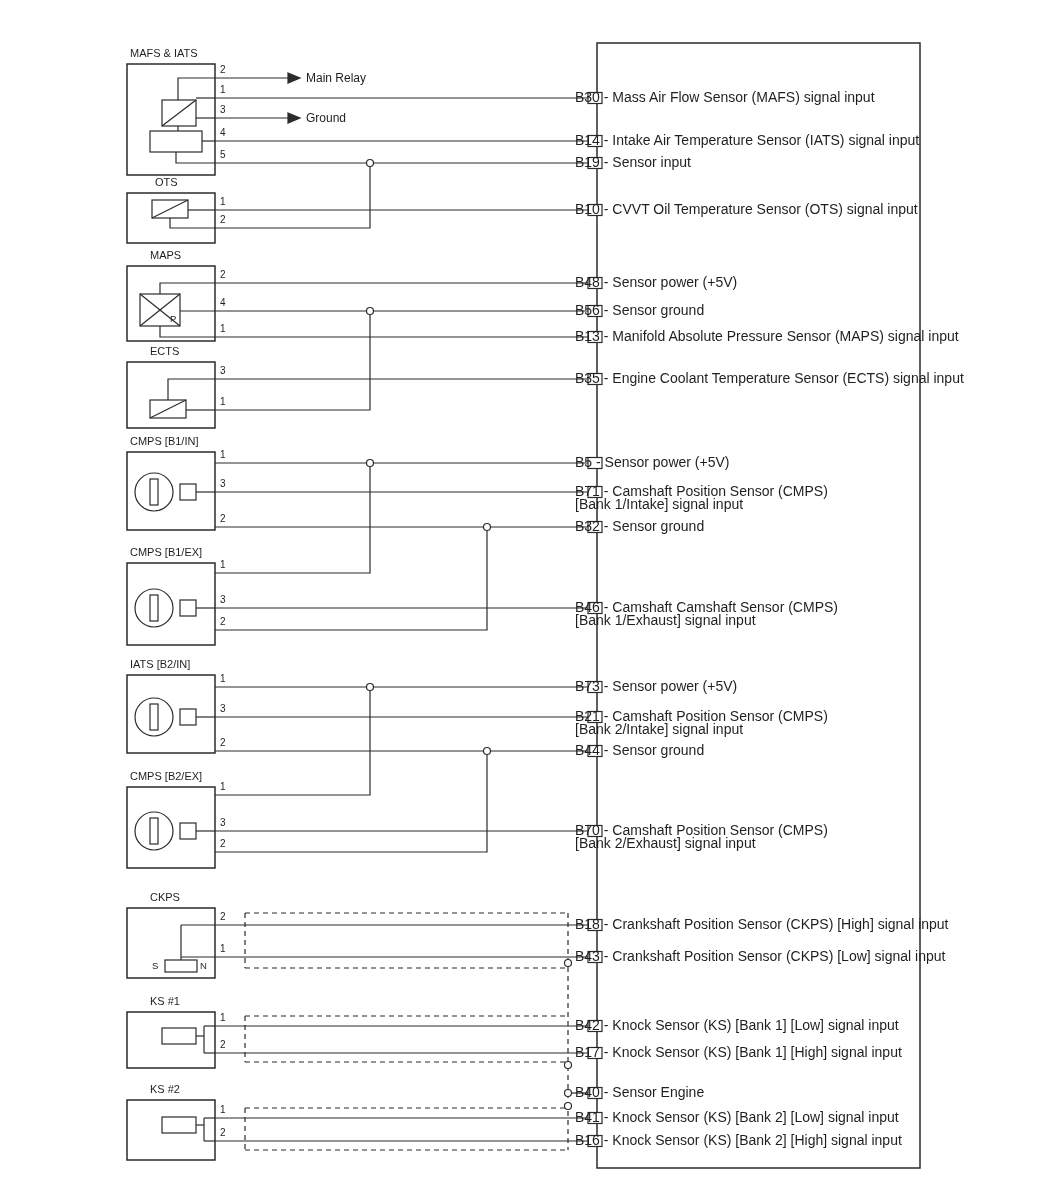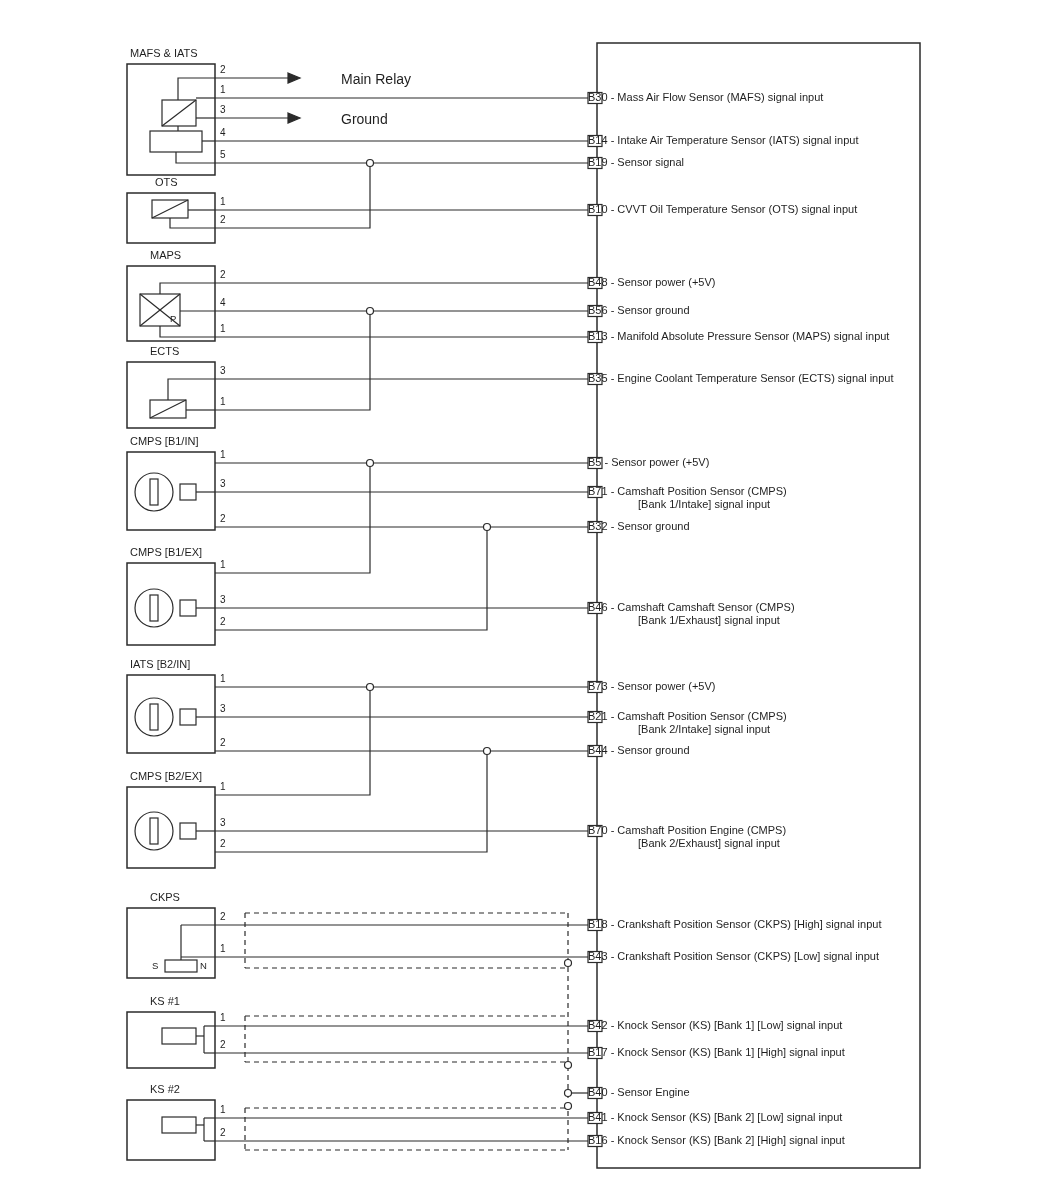--- a/index.html
+++ b/index.html
@@ -4,23 +4,23 @@
 <style>
   * { margin:0; padding:0; box-sizing:border-box; }
   html,body { background:#ffffff; }
   body { font-family:"Liberation Sans", sans-serif; color:#1f1f1f; }
   .canvas { position:relative; width:1050px; height:1185px; background:#ffffff; overflow:hidden; }
   svg.wires { position:absolute; left:0; top:0; }
   .ecm-title { position:absolute; left:597px; top:18px; width:323px; text-align:center;
                font-size:14px; font-weight:bold; letter-spacing:0.5px; }
   .comp-label { position:absolute; font-size:11px; white-space:nowrap; }
   .pin-num { position:absolute; left:220px; font-size:10px; }
-  .ecm-pin { position:absolute; left:588px; font-size:11px; line-height:13px; white-space:nowrap; }
-  .ecm-pin .l2 { margin-left:50px; }
-  .annot { position:absolute; font-size:14px; white-space:nowrap;margin-left:35px; }
+  .ecm-pin { position:absolute; left:575px; font-size:14px; line-height:13px; white-space:nowrap; }
+  .ecm-pin .l2 { }
+  .annot { position:absolute; font-size:12px; white-space:nowrap; }
   .sym-txt { position:absolute; font-size:9.5px; }
 </style>
 </head>
 <body>
 
 <div class="canvas">
 
   <svg class="wires" width="1050" height="1185" viewBox="0 0 1050 1185" fill="none" stroke="#2b2b2b" stroke-width="1.2">
 
     <g>
@@ -272,21 +272,21 @@
   <div class="pin-num" style="top:1104px">1</div>
   <div class="pin-num" style="top:1127px">2</div>
 
   <div class="ecm-pin" style="top:91px">
       <div class="l1">B30 - Mass Air Flow Sensor (MAFS) signal input</div>
     </div>
   <div class="ecm-pin" style="top:134px">
       <div class="l1">B14 - Intake Air Temperature Sensor (IATS) signal input</div>
     </div>
   <div class="ecm-pin" style="top:156px">
-      <div class="l1">B19 - Sensor signal</div>
+      <div class="l1">B19 - Sensor input</div>
     </div>
   <div class="ecm-pin" style="top:203px">
       <div class="l1">B10 - CVVT Oil Temperature Sensor (OTS) signal input</div>
     </div>
   <div class="ecm-pin" style="top:276px">
       <div class="l1">B48 - Sensor power (+5V)</div>
     </div>
   <div class="ecm-pin" style="top:304px">
       <div class="l1">B56 - Sensor ground</div>
     </div>
@@ -314,21 +314,21 @@
       <div class="l1">B73 - Sensor power (+5V)</div>
     </div>
   <div class="ecm-pin" style="top:710px">
       <div class="l1">B21 - Camshaft Position Sensor (CMPS)</div>
       <div class="l2">[Bank 2/Intake] signal input</div>
     </div>
   <div class="ecm-pin" style="top:744px">
       <div class="l1">B44 - Sensor ground</div>
     </div>
   <div class="ecm-pin" style="top:824px">
-      <div class="l1">B70 - Camshaft Position Engine (CMPS)</div>
+      <div class="l1">B70 - Camshaft Position Sensor (CMPS)</div>
       <div class="l2">[Bank 2/Exhaust] signal input</div>
     </div>
   <div class="ecm-pin" style="top:918px">
       <div class="l1">B18 - Crankshaft Position Sensor (CKPS) [High] signal input</div>
     </div>
   <div class="ecm-pin" style="top:950px">
       <div class="l1">B43 - Crankshaft Position Sensor (CKPS) [Low] signal input</div>
     </div>
   <div class="ecm-pin" style="top:1019px">
       <div class="l1">B42 - Knock Sensor (KS) [Bank 1] [Low] signal input</div>

